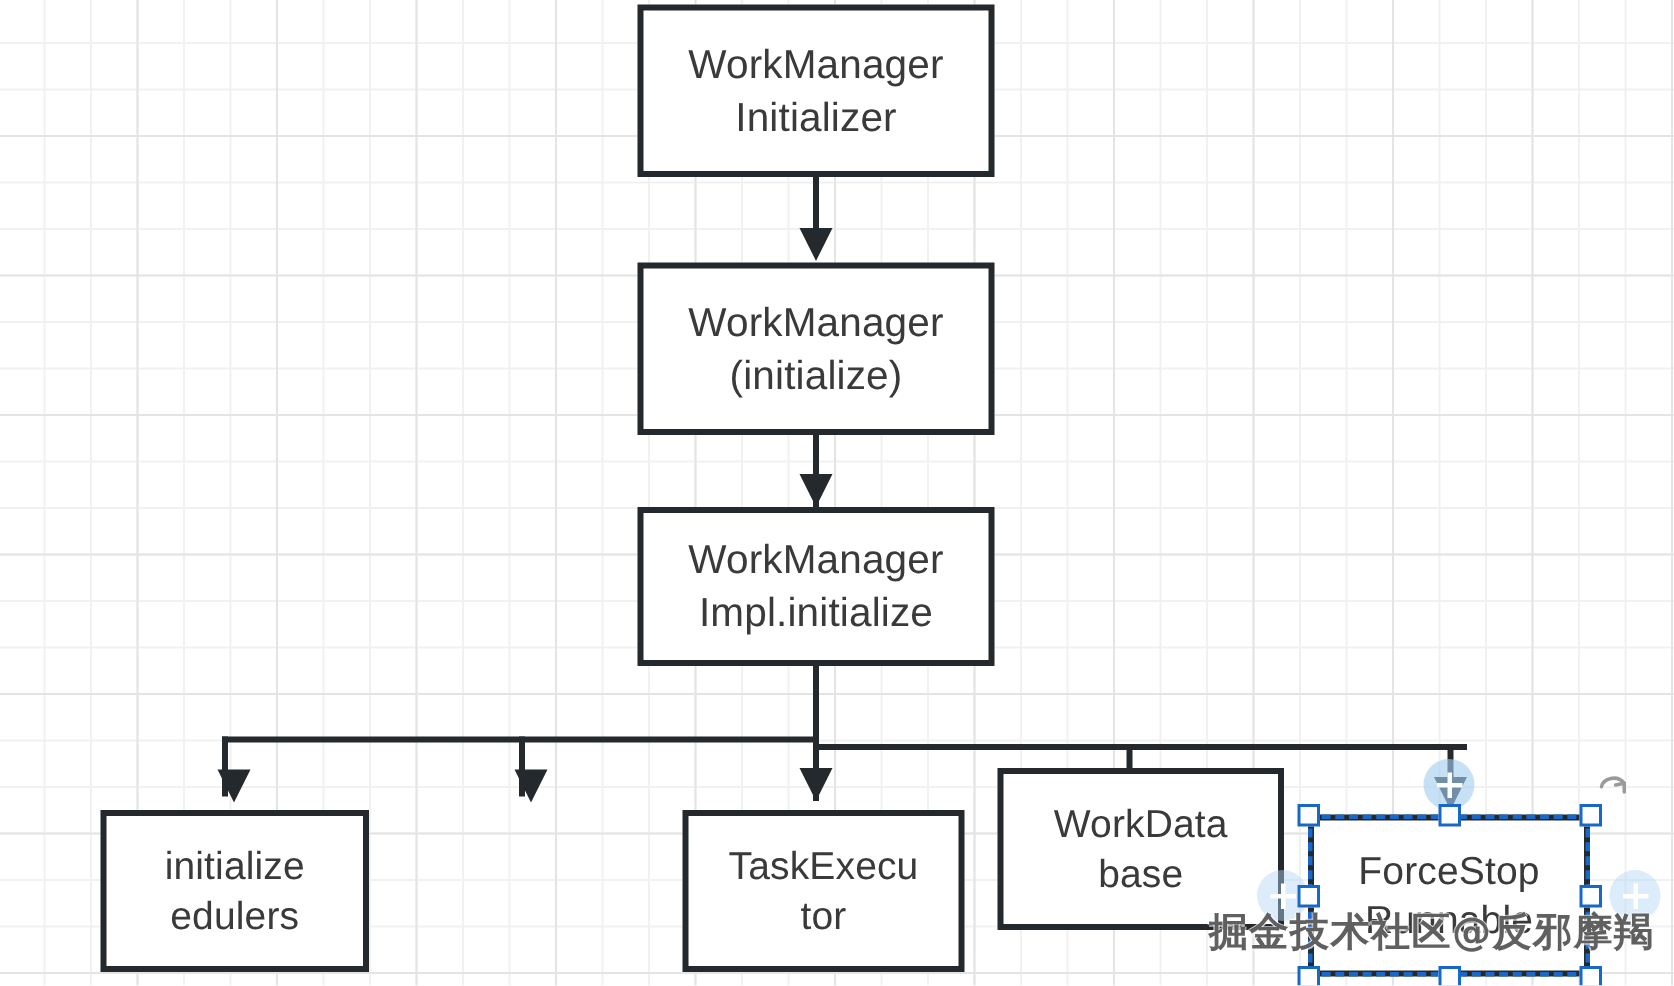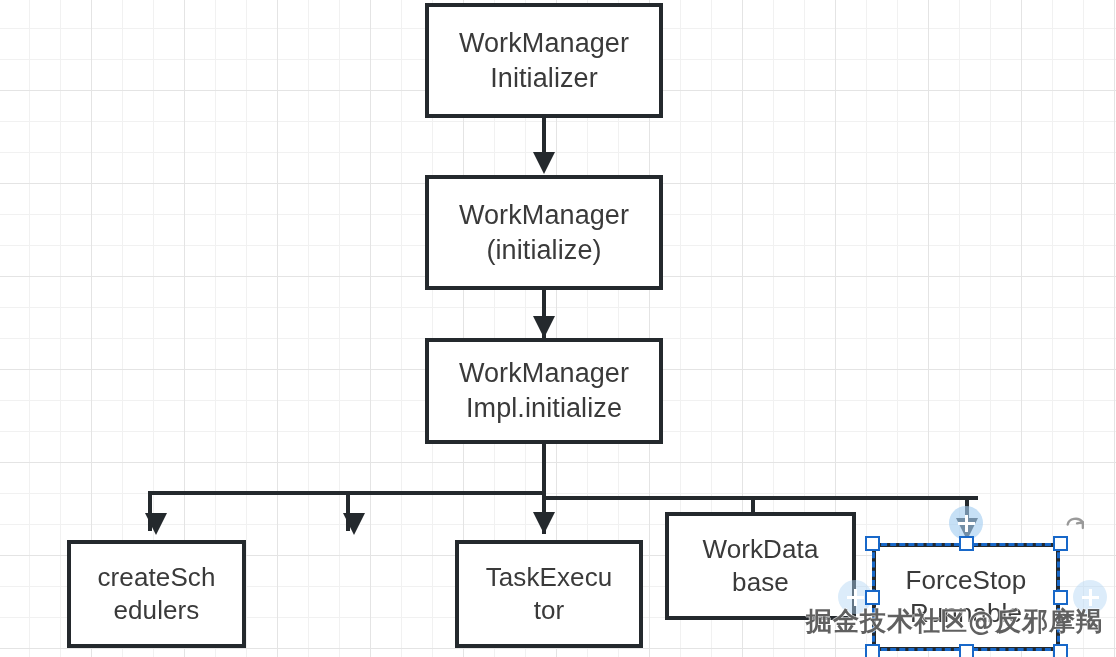--- a/index.html
+++ b/index.html
@@ -172,21 +172,21 @@
 
   <div class="node" style="left:425px; top:3px; width:238px; height:115px;">WorkManager
 Initializer</div>
 
   <div class="node" style="left:425px; top:175px; width:238px; height:115px;">WorkManager
 (initialize)</div>
 
   <div class="node" style="left:425px; top:338px; width:238px; height:106px;">WorkManager
 Impl.initialize</div>
 
-  <div class="node small" style="left:67px; top:540px; width:179px; height:108px;">createSch
+  <div class="node small" style="left:67px; top:540px; width:179px; height:108px;">initialize
 edulers</div>
 
 
   <div class="node small" style="left:455px; top:540px; width:188px; height:108px;">TaskExecu
 tor</div>
 
   <div class="node small" style="left:665px; top:512px; width:191px; height:108px;">WorkData
 base</div>
 
   <div class="node small" style="left:872px; top:543px; width:188px; height:108px;">ForceStop

